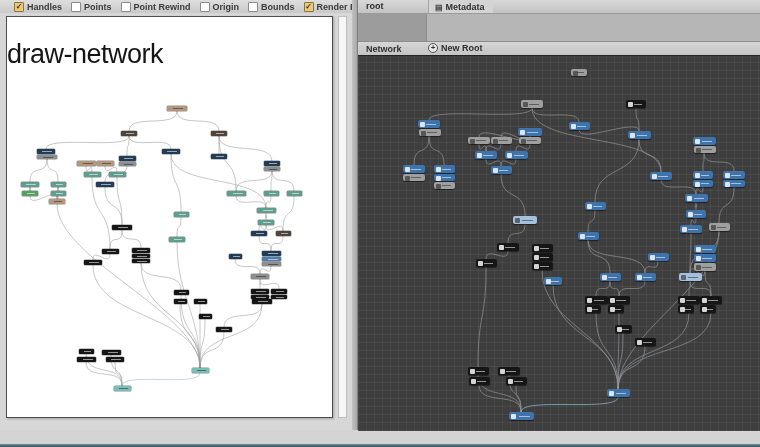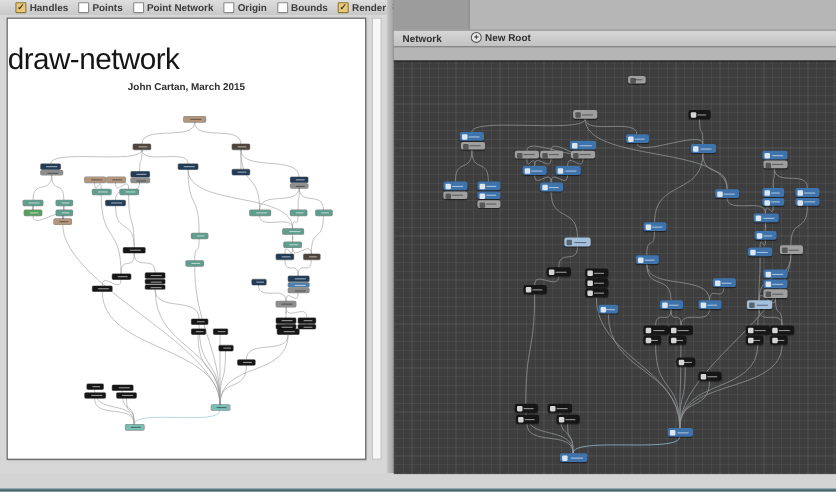--- a/index.html
+++ b/index.html
@@ -99,21 +99,21 @@
         <label class="chk">
           <span class="box on">✓</span>
           <span>Handles</span>
         </label>
         <label class="chk">
           <span class="box"></span>
           <span>Points</span>
         </label>
         <label class="chk">
           <span class="box"></span>
-          <span>Point Network</span>
+          <span>Point Rewind</span>
         </label>
         <label class="chk">
           <span class="box"></span>
           <span>Origin</span>
         </label>
         <label class="chk">
           <span class="box"></span>
           <span>Bounds</span>
         </label>
         <label class="chk">
@@ -240,28 +240,34 @@
           <div class="node rn dk" style="left: 192px; top: 297px; width: 13px; height: 5px; background: rgb(22, 22, 22);"></div>
           <div class="node rn dk" style="left: 209px; top: 310px; width: 16px; height: 5px; background: rgb(22, 22, 22);"></div>
           <div class="node rn dk" style="left: 72px; top: 332px; width: 15px; height: 5px; background: rgb(22, 22, 22);"></div>
           <div class="node rn dk" style="left: 70px; top: 340px; width: 19px; height: 5px; background: rgb(22, 22, 22);"></div>
           <div class="node rn dk" style="left: 95px; top: 333px; width: 19px; height: 5px; background: rgb(22, 22, 22);"></div>
           <div class="node rn dk" style="left: 99px; top: 340px; width: 18px; height: 5px; background: rgb(22, 22, 22);"></div>
           <div class="node rn lt" style="left: 185px; top: 351px; width: 17px; height: 5px; background: rgb(121, 189, 180);"></div>
           <div class="node rn lt" style="left: 107px; top: 369px; width: 17px; height: 5px; background: rgb(121, 189, 180);"></div>
         </div>
       <div class="page-title">draw-network</div>
-      <div class="page-subtitle">John Cartan, March 2015</div>
     </div>
     <div class="vscroll"></div>
   </div>
 
   <div class="splitter"></div>
 
   <div class="right-pane">
+    <div class="param-header">
+      <span class="root-label">root</span>
+      <div class="meta-tab">
+        <span class="meta-icon">▤</span>
+        <span>Metadata</span>
+      </div>
+    </div>
     <div class="ports-row">
       <div class="ports-swatch"></div>
     </div>
     <div class="network-header">
       <span class="net-title">Network</span>
       <div class="new-node-btn">
         <span class="plus-icon">+</span>
         <span>New Root</span>
       </div>
     </div>

